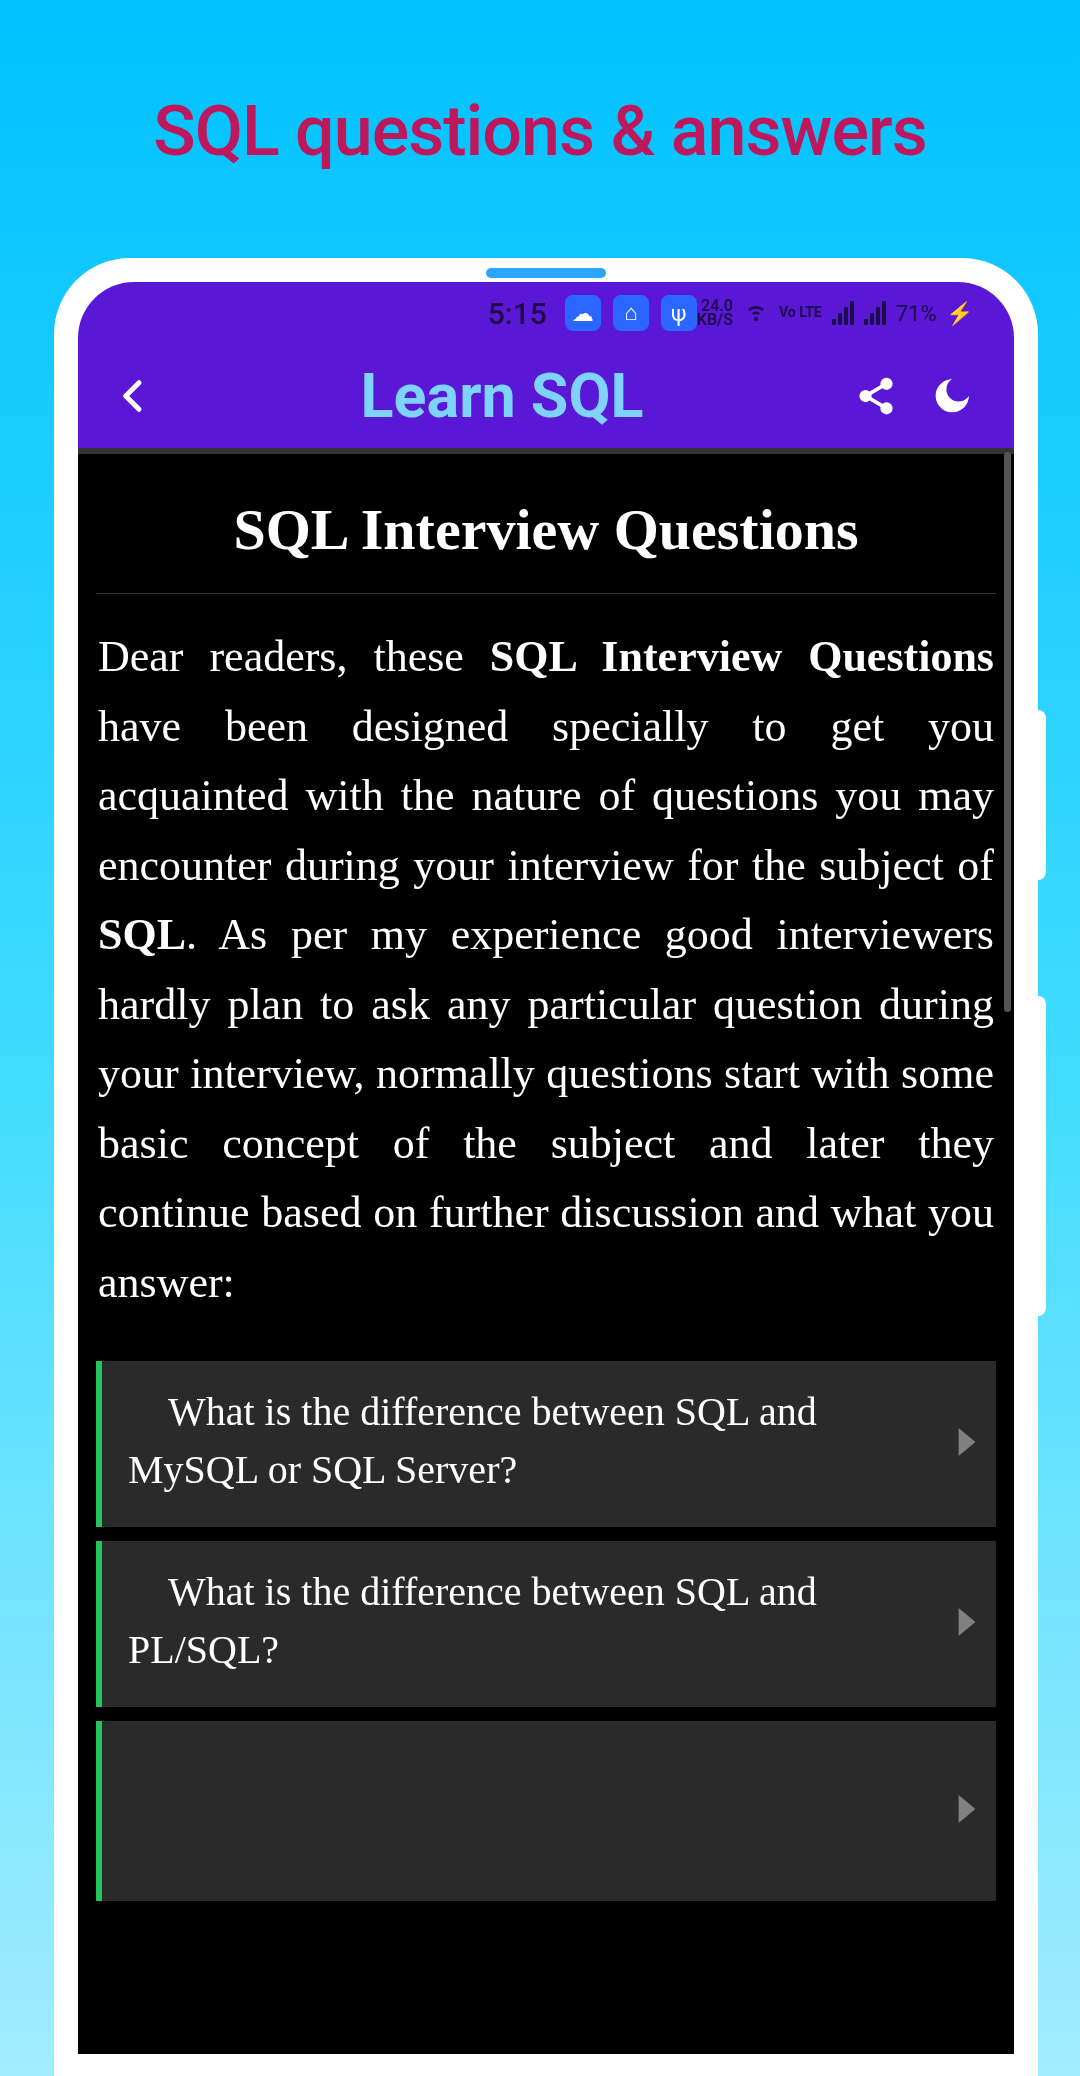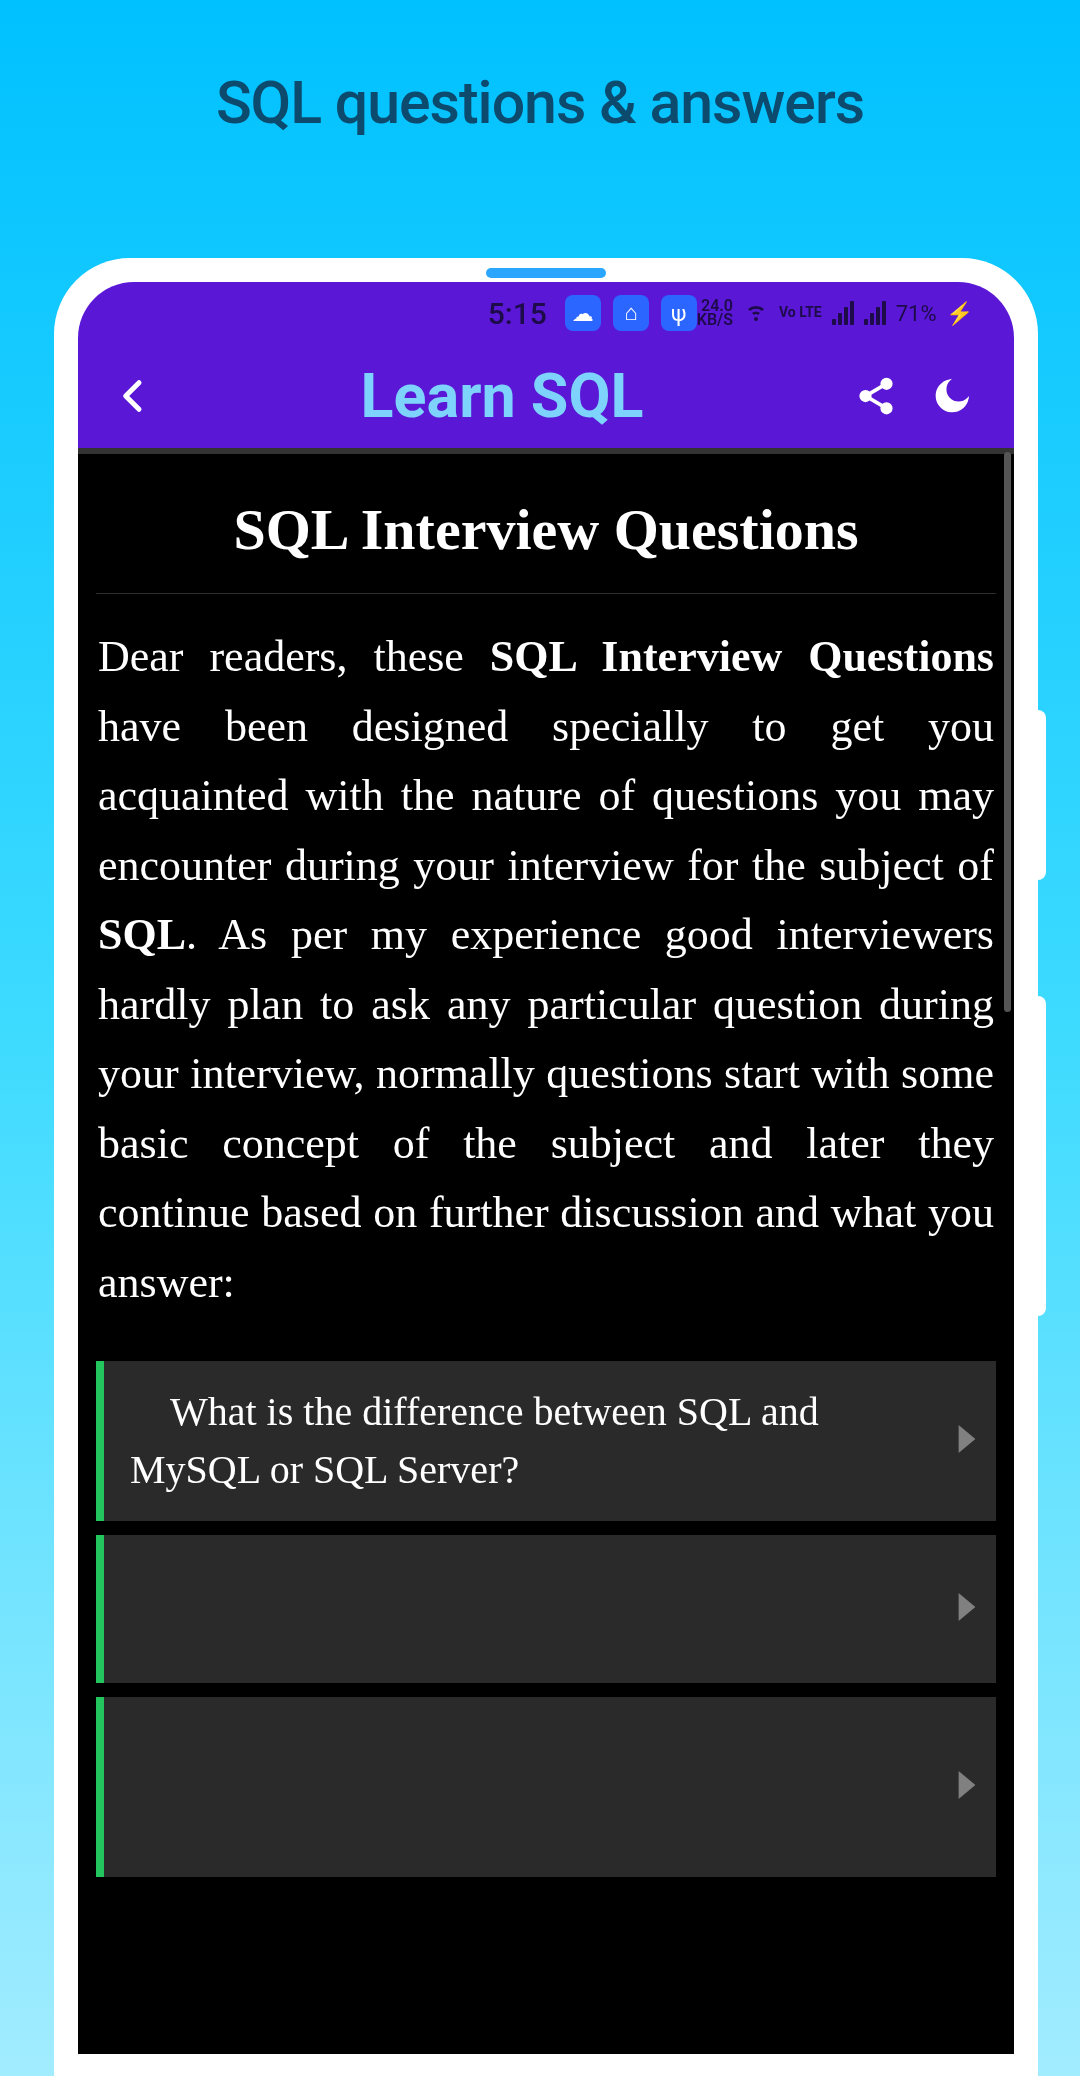--- a/index.html
+++ b/index.html
@@ -3,22 +3,22 @@
 <meta charset="utf-8">
 <style>
 * { margin:0; padding:0; box-sizing:border-box; }
 body {
   font-family: -apple-system, "Segoe UI", Roboto, Helvetica, Arial, sans-serif;
   width:1080px; height:2076px;
   background: linear-gradient(180deg, #00c1ff 0%, #3edbff 50%, #a2ecff 100%);
   overflow:hidden;
 }
 .page-title {
-  color:#0c4a6e; font-size:59px; font-weight:500; text-align:center;
-  padding-top:68px; letter-spacing:-1px;
+  color:#be185d; font-size:70px; font-weight:500; text-align:center;
+  padding-top:90px; letter-spacing:-1px;
 }
 .phone-frame {
   position:absolute; left:54px; top:258px; width:984px; height:1820px;
   background:#fff; border-radius:76px 76px 0 0; padding:24px;
 }
 .phone-frame::before {
   content:""; position:absolute; left:50%; top:10px; transform:translateX(-50%);
   width:120px; height:10px; background:#2aa6ff; border-radius:6px;
 }
 .phone-screen {
@@ -64,22 +64,22 @@
   margin-bottom:28px;
 }
 .intro {
   color:#fff; font-size:44px; line-height:1.58;
   text-align:justify; padding:0 2px 30px 2px;
 }
 .intro b { font-weight:700; }
 
 .qcard {
   background:#2a2a2a; margin:14px 0; display:flex; align-items:center;
-  border-left:8px solid #22c55e; position:relative; min-height:148px;
-  padding:22px 60px 22px 26px;
+  border-left:6px solid #22c55e; position:relative; min-height:148px;
+  padding:22px 60px 28px 26px;
 }
 .qcard-text {
   color:#fff; font-size:40px; line-height:1.45;
 }
 .qcard-text::before { content:"\00a0\00a0\00a0\00a0"; }
 .qcard .arrow {
   position:absolute; right:20px; top:50%; transform:translateY(-50%);
   color:#909090;
 }
 .qcard .arrow svg { fill:#808080; }
@@ -167,20 +167,21 @@
         </div>
 
         <div class="qcard">
           <div class="qcard-text">What is the difference between SQL and MySQL or SQL Server?</div>
           <div class="arrow"><svg width="18" height="28" viewBox="0 0 12 20">
                 <path d="M0 0l12 10L0 20z"></path>
               </svg></div>
         </div>
 
         <div class="qcard">
+          <div class="qcard-text">What is the difference between SQL and PL/SQL?</div>
           <div class="arrow"><svg width="18" height="28" viewBox="0 0 12 20">
                 <path d="M0 0l12 10L0 20z"></path>
               </svg></div>
         </div>
 
         <div class="qcard" style="min-height:180px">
           <div class="arrow"><svg width="18" height="28" viewBox="0 0 12 20">
                 <path d="M0 0l12 10L0 20z"></path>
               </svg></div>
         </div>

